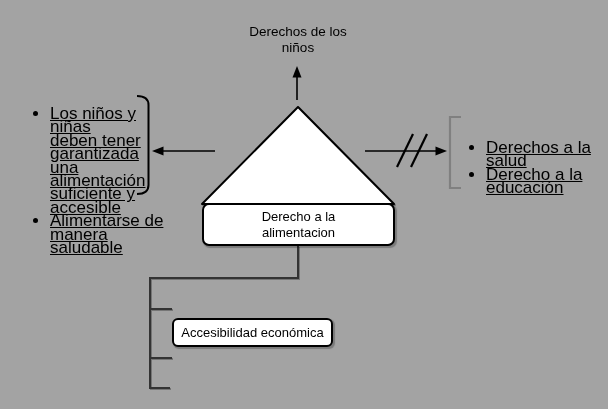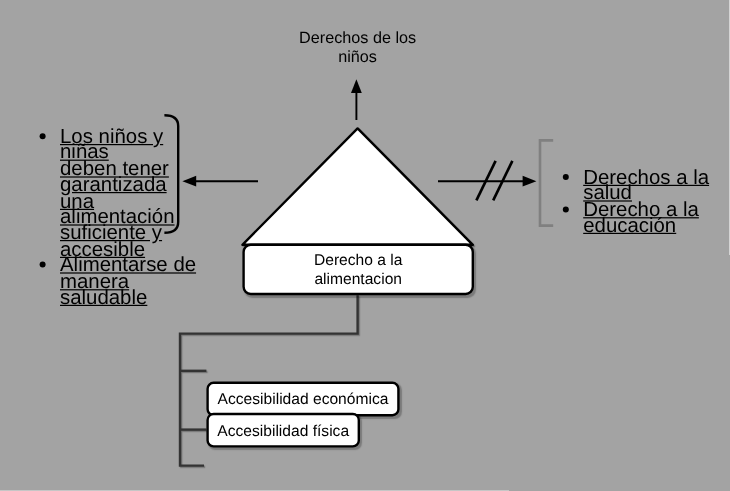--- a/index.html
+++ b/index.html
@@ -89,14 +89,13 @@
   <ul class="note right-note">
     <li>Derechos a la salud</li>
     <li>Derecho a la
 educación</li>
   </ul>
 
   <div class="node center-node">Derecho a la
 alimentacion</div>
 
   <div class="node econ-node">Accesibilidad económica</div>
-  <div class="node fisica-node">Accesibilidad física</div>
 </div>
 
 </body></html>

